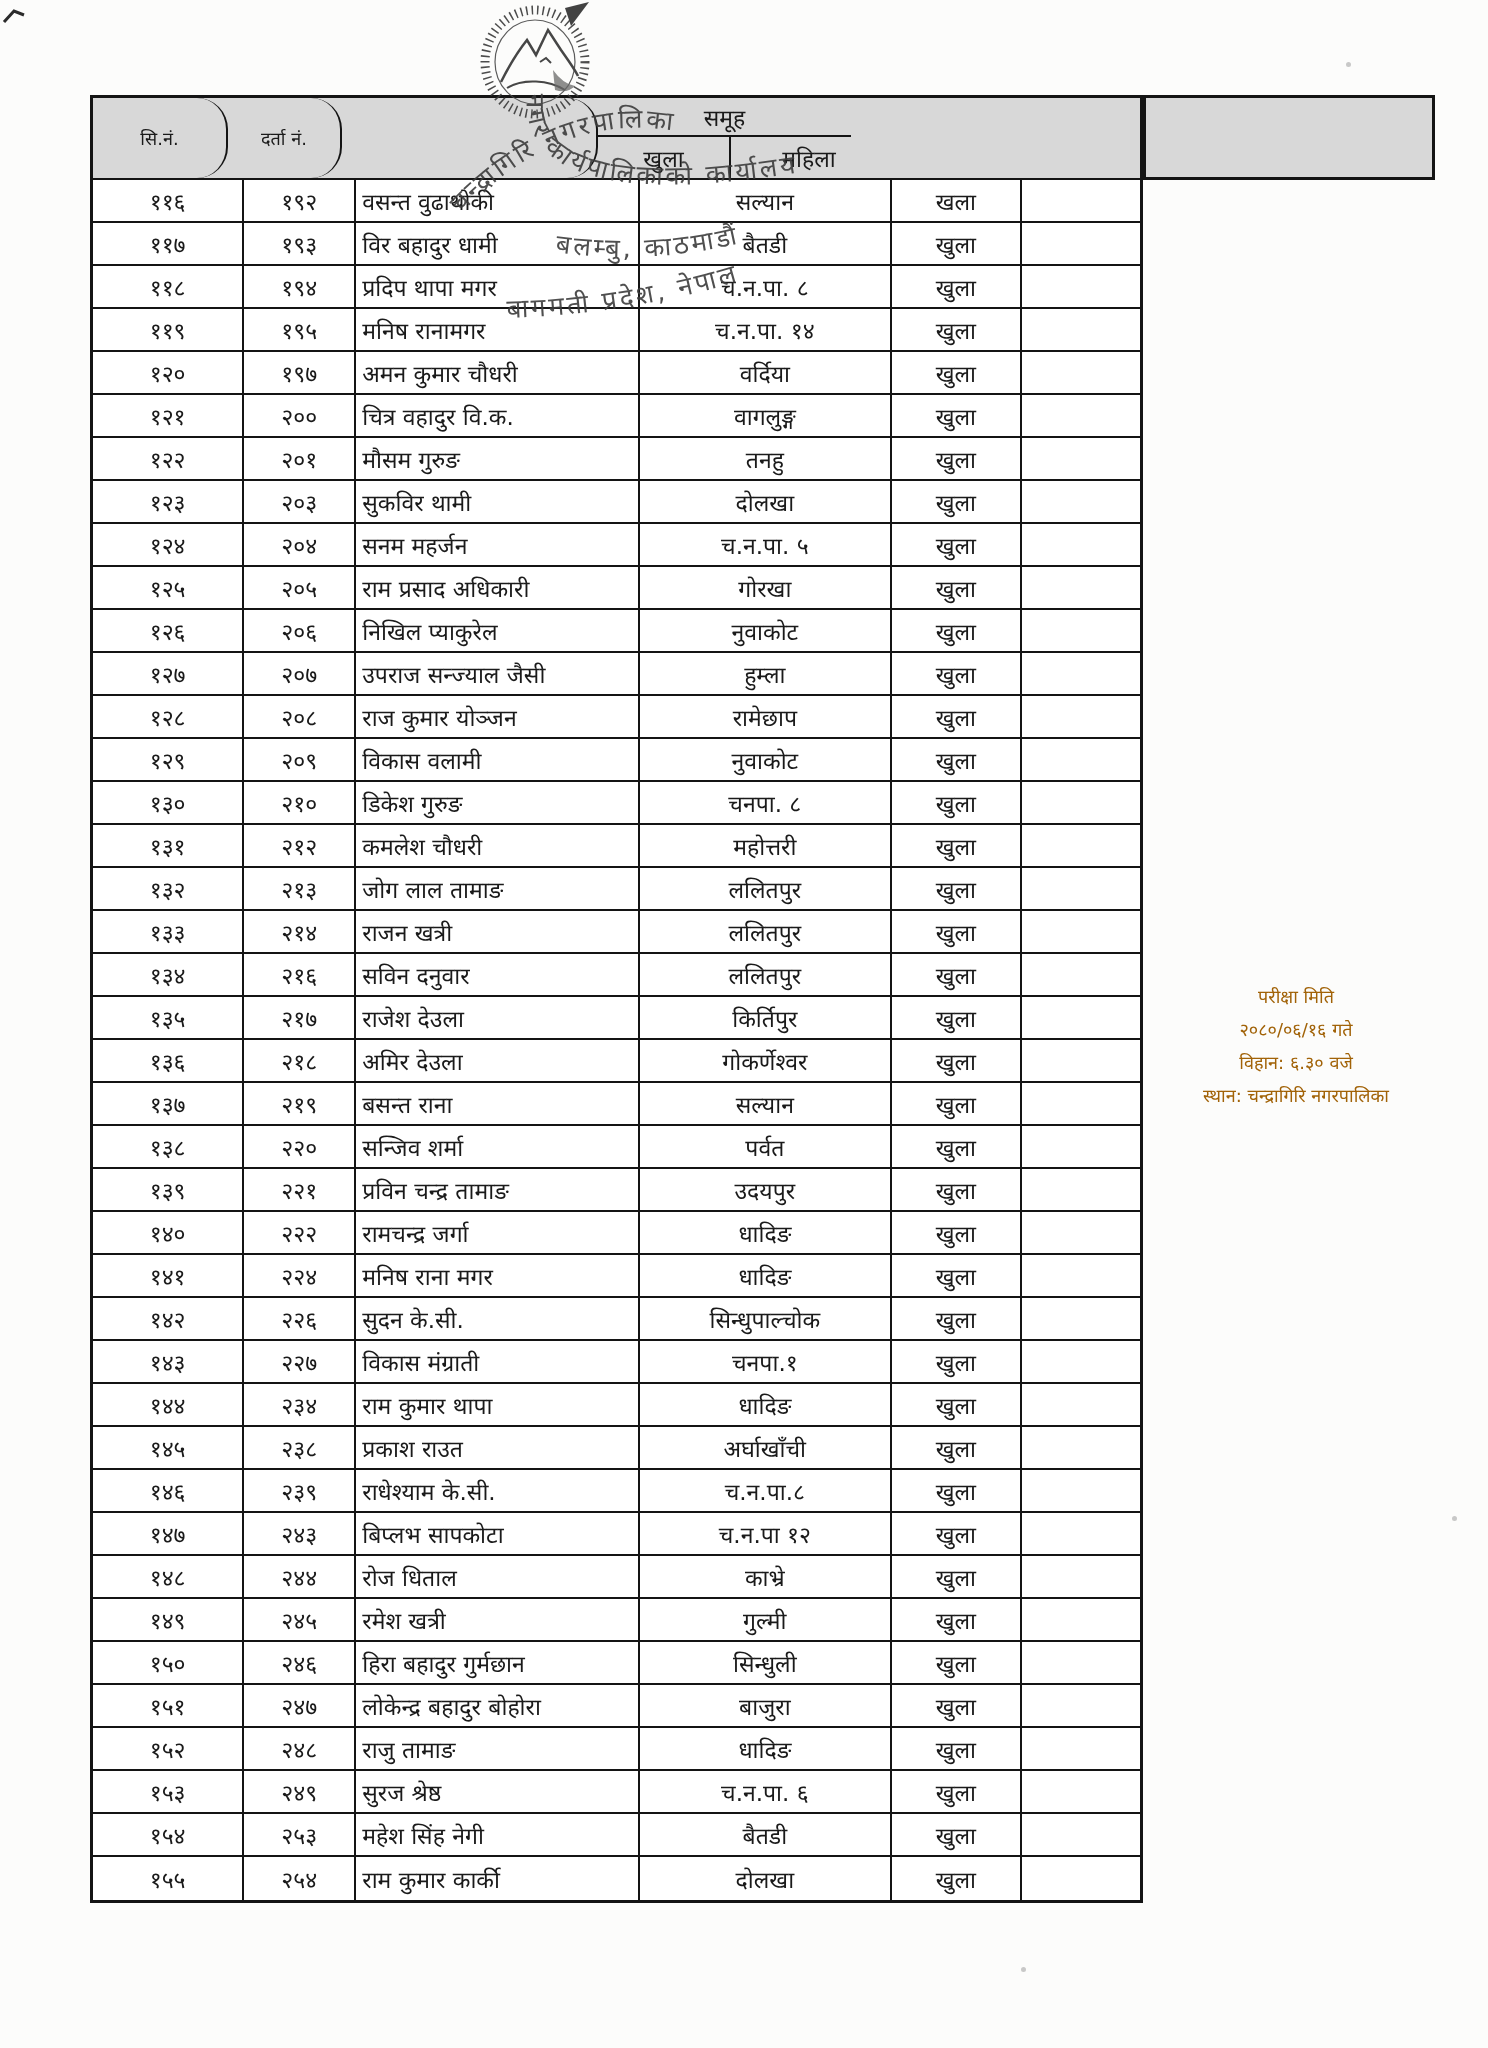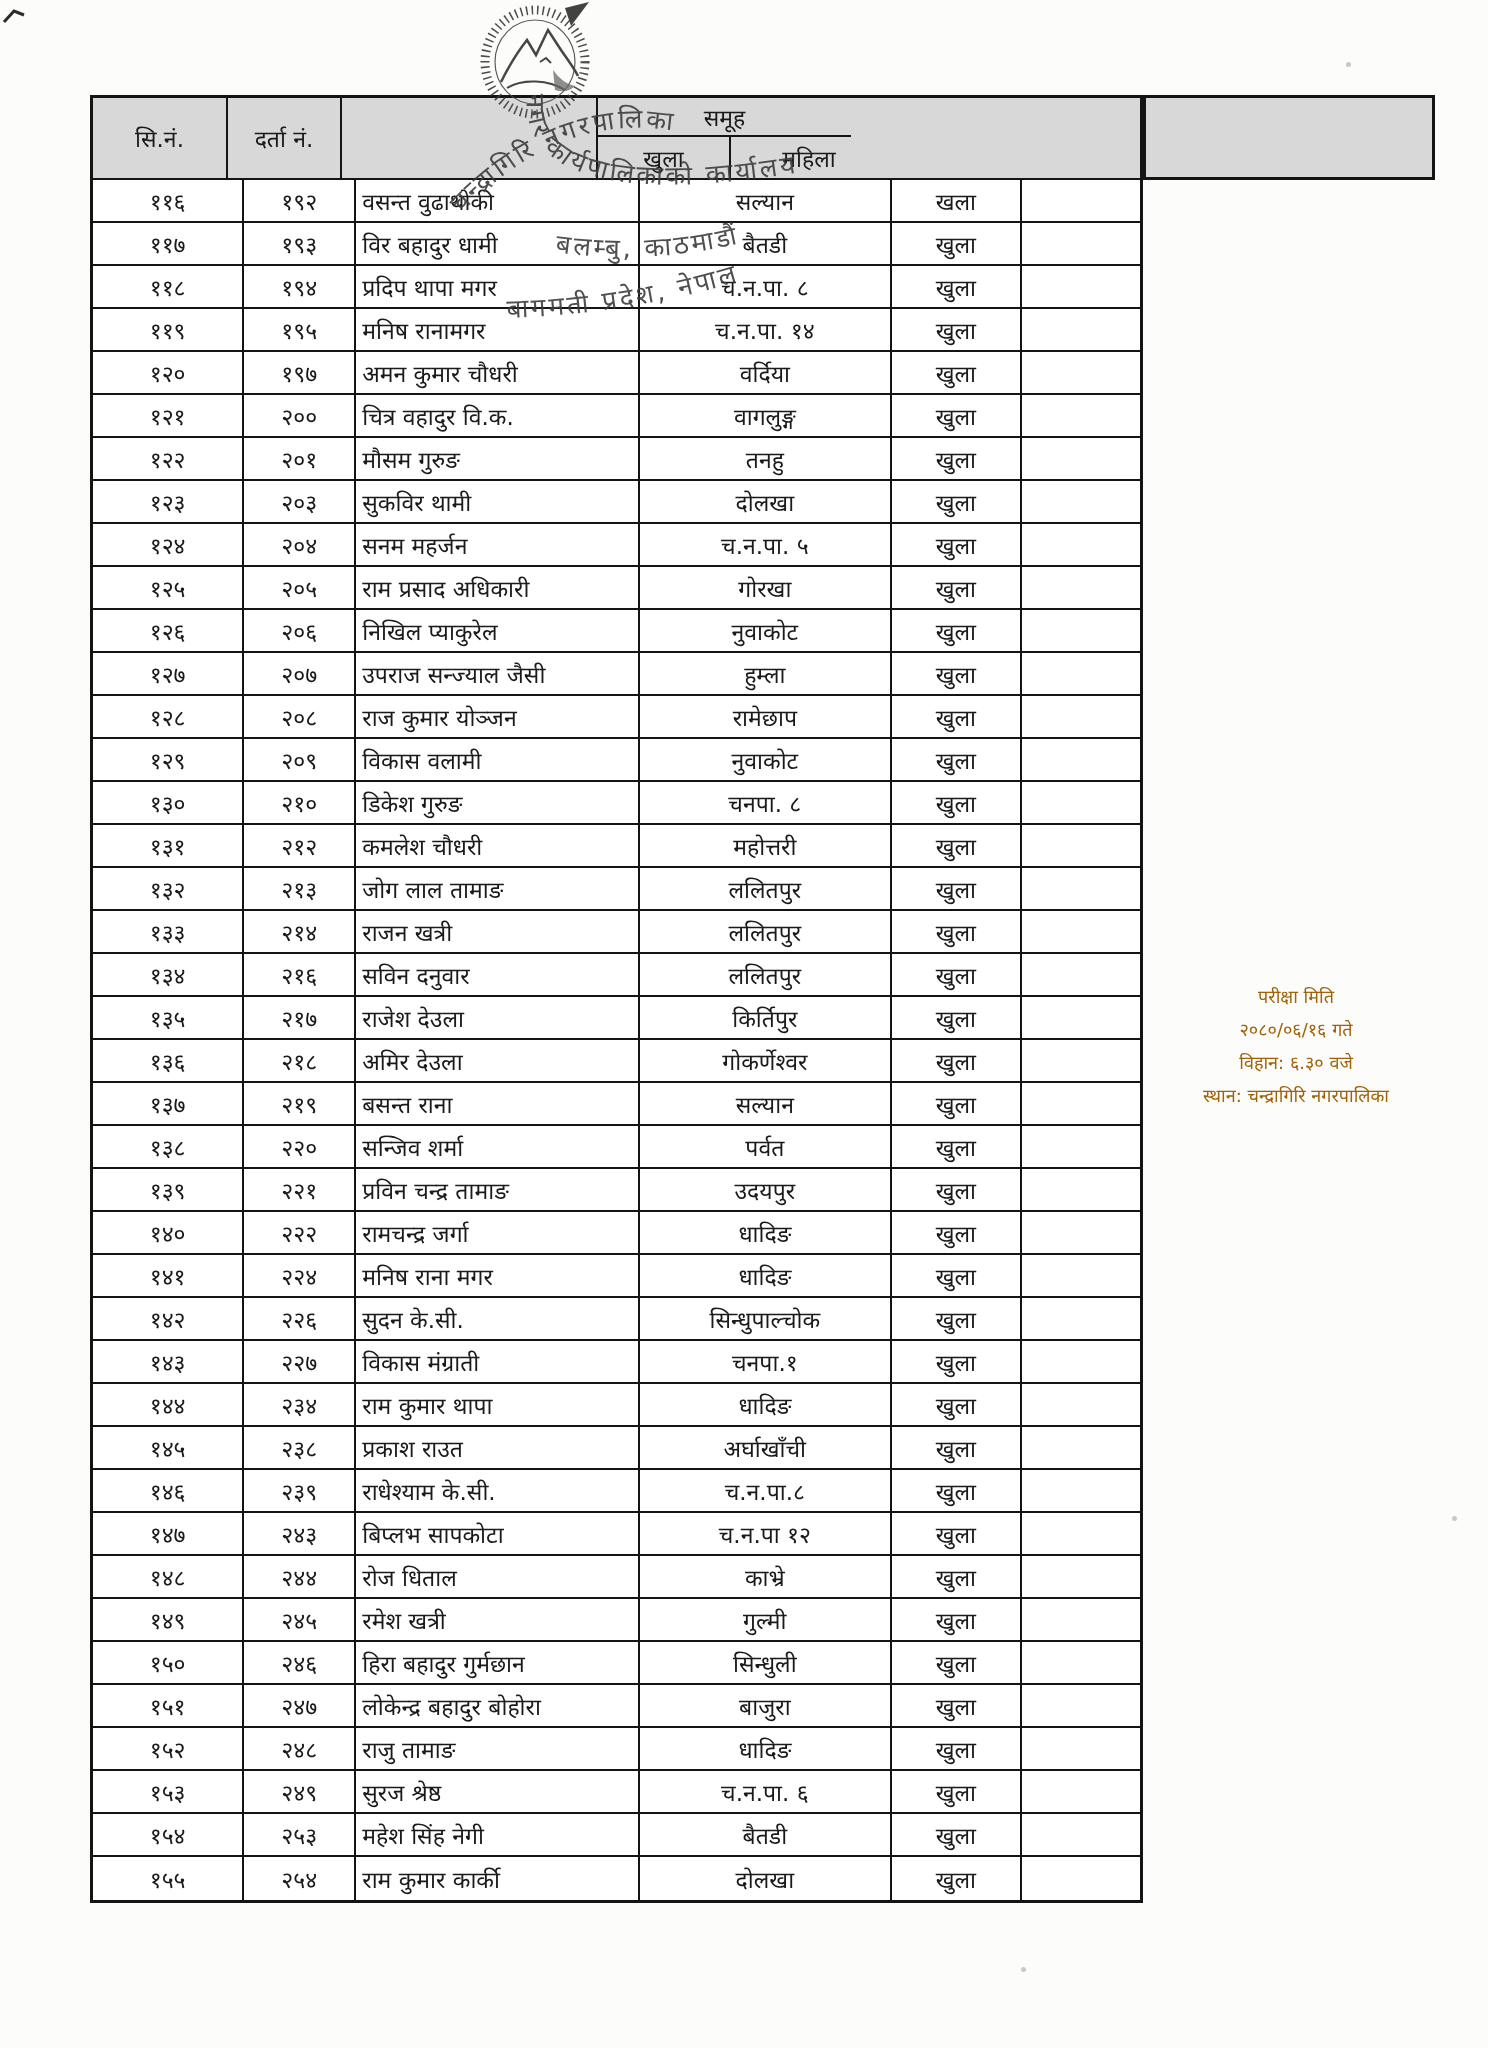--- a/index.html
+++ b/index.html
@@ -9,21 +9,21 @@
     font-family:"DejaVu Sans","Liberation Sans",sans-serif;
     color:#1a1a1a;
   }
   
   .cand-table{
     position:absolute;left:90px;top:95px;width:1053px;
     border:3px solid #141414;box-sizing:border-box;background:#fff;
   }
   .thead{display:flex;height:82px;background:#d8d8d8;border-bottom:2px solid #141414;box-sizing:border-box;}
   .hcell{display:flex;align-items:center;justify-content:center;
-    border-right:2px solid #141414;box-sizing:border-box;font-size:23px;}
+    border-right:2px solid #141414;box-sizing:border-box;font-size:18px;border-radius:31px;}
   .w-sn{width:135px;} .w-reg{width:114px;} .w-name{width:289px;} .w-district{width:256px;}
   .hgroup{width:253px;display:flex;flex-direction:column;box-sizing:border-box;justify-content:space-between;}
   .hgroup-top{height:39px;display:flex;align-items:center;justify-content:center;
     border-bottom:2px solid #141414;box-sizing:border-box;font-size:23px;}
   .hgroup-bottom{flex:1;display:flex;}
   .hsub{display:flex;align-items:center;justify-content:center;font-size:23px;box-sizing:border-box;}
   .hsub.open{width:133px;border-right:2px solid #141414;}
   .hsub.female{width:120px;padding-left:36px;}
   .extra-head{
     position:absolute;left:1143px;top:95px;width:292px;height:85px;

